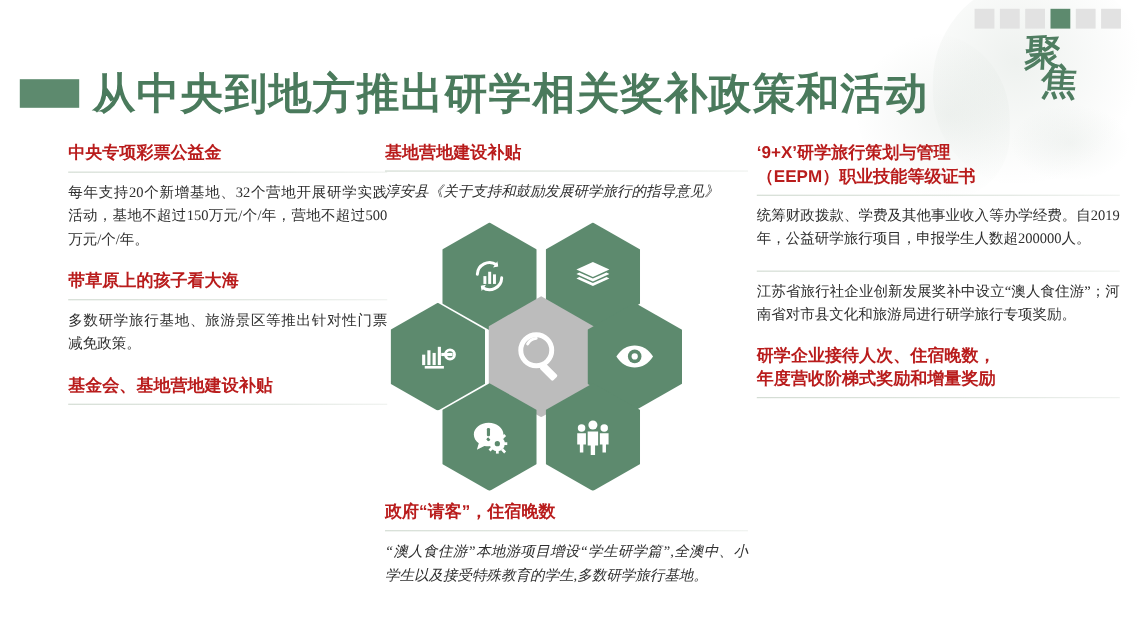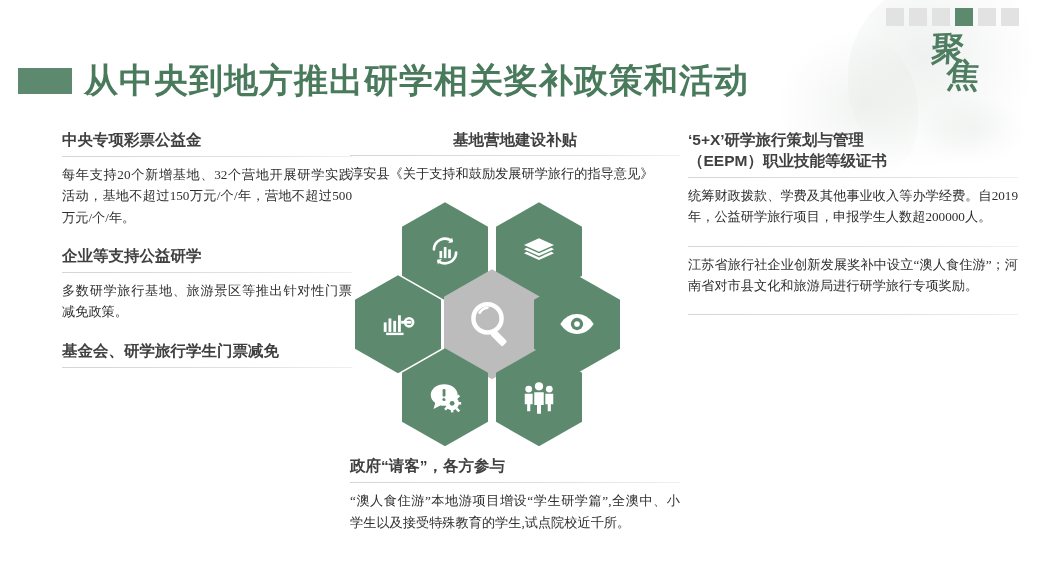--- a/index.html
+++ b/index.html
@@ -99,21 +99,21 @@
   #title-bar {
     width: 54px;
     height: 26px;
     background: #5d8a6e;
     margin-right: 12px;
     flex: none;
   }
   #title-text {
     font-family: "Liberation Serif", "DejaVu Serif", serif;
     font-weight: bold;
-    font-size: 34px;
+    font-size: 39px;
     color: #4a7a5c;
     letter-spacing: 1px;
     white-space: nowrap;
   }
 
   
   #cols {
     position: absolute;
     left: 0; top: 130px;
     width: 1038px;
@@ -128,40 +128,40 @@
   #col-mid   { left: 350px; width: 330px; }
   #col-right { left: 688px; width: 330px; }
 
   .block { margin-bottom: 18px; }
 
   .blk-head {
     font-family: "Liberation Sans", "DejaVu Sans", sans-serif;
     font-weight: bold;
     font-size: 15.5px;
     line-height: 1.35;
-    color: #404040;
+    color: #b91c1c;
     padding-bottom: 5px;
     white-space: pre-line;
   }
   .blk-rule {
     height: 1px;
     background: linear-gradient(to right, #cfd9cf 0%, #dfe5df 70%, #eef1ee 100%);
     margin-bottom: 7px;
   }
   .blk-body {
     font-family: "Liberation Serif", "DejaVu Serif", serif;
     font-size: 13.2px;
     line-height: 1.62;
     color: #2f2f2f;
     text-align: justify;
   }
 
   
-  #col-mid .blk-body { text-align: justify; }
-  #mid-top-head { padding-bottom: 4px; text-align: center; }
+  #col-mid .blk-body { text-align: justify; font-style: italic; }
+  #mid-top-head { padding-bottom: 4px; }
   #hex-wrap {
     position: relative;
     width: 320px;
     height: 250px;
     margin: 6px 0 4px -6px;
   }
 
   .hex {
     position: absolute;
     width: 86px;
@@ -221,27 +221,27 @@
 
     <div class="col" id="col-left">
 
       <div class="block">
         <div class="blk-head">中央专项彩票公益金</div>
         <div class="blk-rule"></div>
         <div class="blk-body">每年支持20个新增基地、32个营地开展研学实践活动，基地不超过150万元/个/年，营地不超过500万元/个/年。</div>
       </div>
 
       <div class="block">
-        <div class="blk-head">企业等支持公益研学</div>
+        <div class="blk-head">带草原上的孩子看大海</div>
         <div class="blk-rule"></div>
         <div class="blk-body">多数研学旅行基地、旅游景区等推出针对性门票减免政策。</div>
       </div>
 
       <div class="block">
-        <div class="blk-head">基金会、研学旅行学生门票减免</div>
+        <div class="blk-head">基金会、基地营地建设补贴</div>
         <div class="blk-rule"></div>
       </div>
 
     </div>
 
     <div class="col" id="col-mid">
 
       <div class="block">
         <div class="blk-head" id="mid-top-head">基地营地建设补贴</div>
         <div class="blk-rule"></div>
@@ -339,42 +339,44 @@
               <path d="M32 20h10v13h-3v9h-4v-9h-3z" fill="#fff"></path>
               <circle cx="24" cy="10.5" r="5.2" fill="#fff"></circle>
               <path d="M18 18h12v16h-3.5v11h-5V34H18z" fill="#fff"></path>
             </svg>
           </span>
         </div>
 
       </div>
 
       <div class="block">
-        <div class="blk-head">政府“请客”，各方参与</div>
-        <div class="blk-rule"></div>
-        <div class="blk-body">“澳人食住游”本地游项目增设“学生研学篇”,全澳中、小学生以及接受特殊教育的学生,试点院校近千所。</div>
+        <div class="blk-head">政府“请客”，住宿晚数</div>
+        <div class="blk-rule"></div>
+        <div class="blk-body">“澳人食住游”本地游项目增设“学生研学篇”,全澳中、小学生以及接受特殊教育的学生,多数研学旅行基地。</div>
       </div>
 
     </div>
 
     <div class="col" id="col-right">
 
       <div class="block">
-        <div class="blk-head">‘5+X’研学旅行策划与管理
+        <div class="blk-head">‘9+X’研学旅行策划与管理
 （EEPM）职业技能等级证书</div>
         <div class="blk-rule"></div>
         <div class="blk-body">统筹财政拨款、学费及其他事业收入等办学经费。自2019年，公益研学旅行项目，申报学生人数超200000人。</div>
       </div>
 
       <div class="block">
         <div class="blk-rule"></div>
         <div class="blk-body">江苏省旅行社企业创新发展奖补中设立“澳人食住游”；河南省对市县文化和旅游局进行研学旅行专项奖励。</div>
       </div>
 
       <div class="block">
+        <div class="blk-head">研学企业接待人次、住宿晚数，
+年度营收阶梯式奖励和增量奖励</div>
         <div class="blk-rule"></div>
       </div>
 
     </div>
 
   </div>
 
   <div id="footer-strip"></div>
 
 </div>

